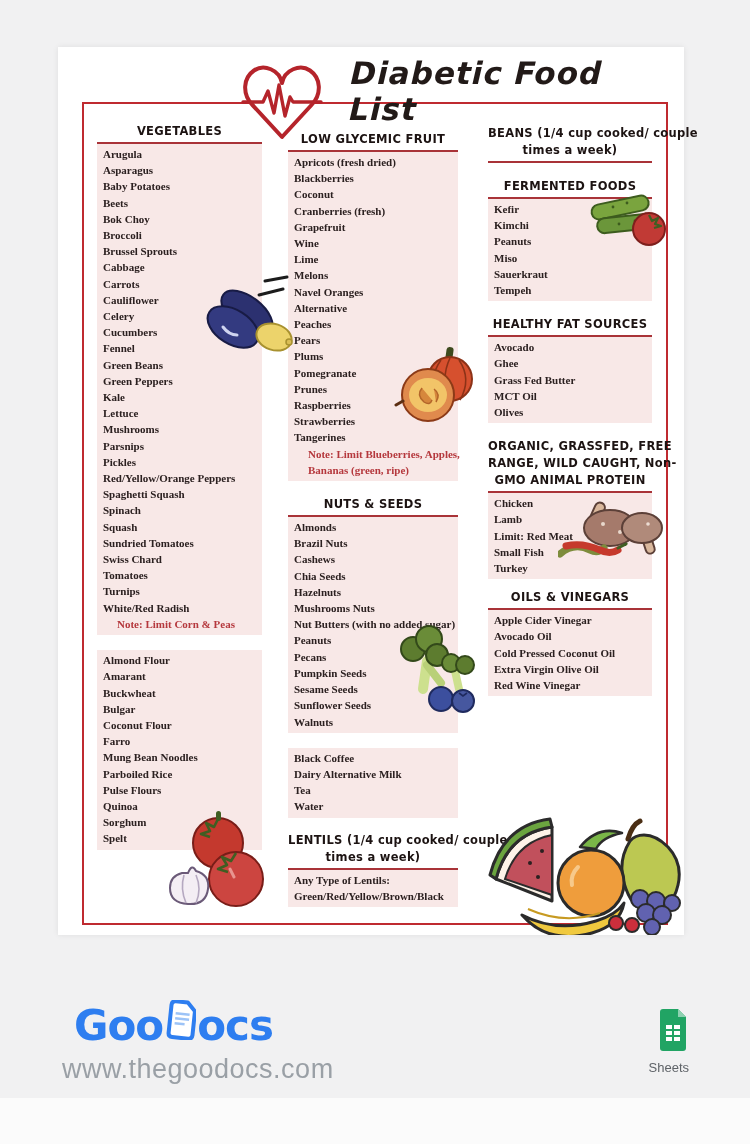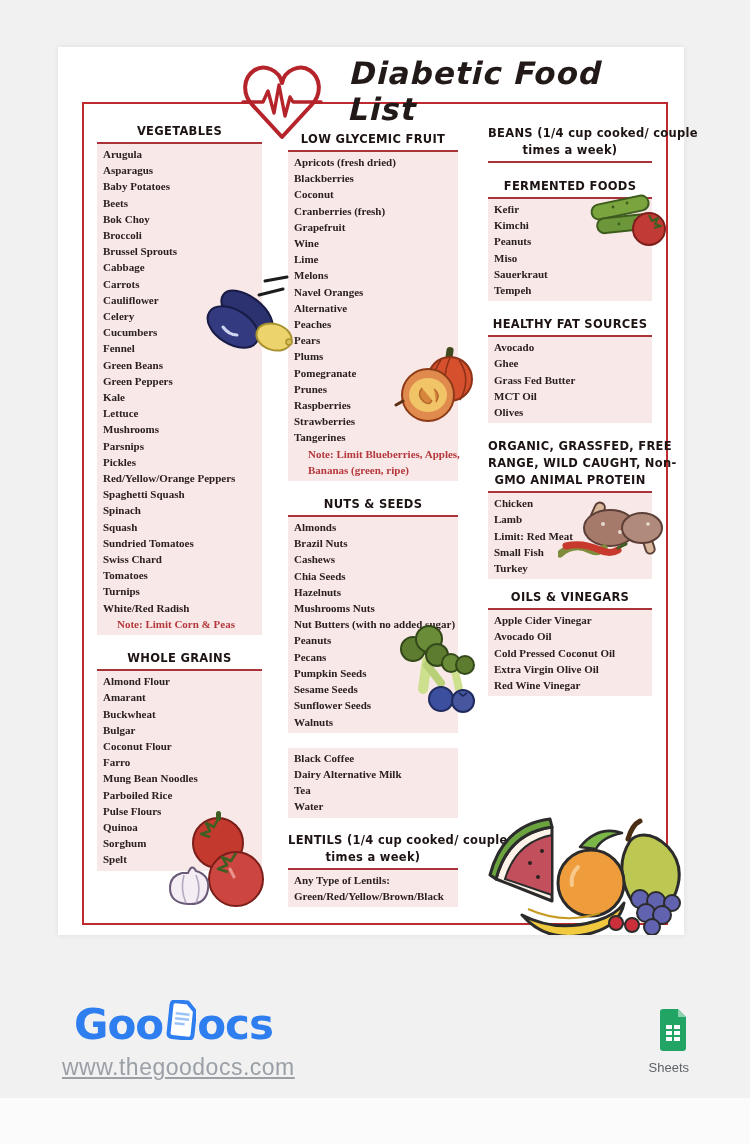--- a/index.html
+++ b/index.html
@@ -39,26 +39,26 @@
   .illus { position:absolute; pointer-events:none; }
   .il-eggplant  { left:145px; top:228px; }
   .il-pumpkin   { left:336px; top:296px; }
   .il-cucumber  { left:525px; top:135px; }
   .il-mushroom  { left:500px; top:447px; }
   .il-broccoli  { left:335px; top:576px; }
   .il-tomato    { left:92px;  top:762px; }
   .il-fruits    { left:430px; top:758px; }
 
   
-  .logo { position:absolute; left:74px; top:1000px; display:flex; 
+  .logo { position:absolute; left:74px; top:1000px; display:flex; align-items:center;
           font-family:"DejaVu Sans", sans-serif; font-weight:bold; font-size:42px;
           color:#2e7ef0; letter-spacing:-1px; }
   .logo .doc-d { display:inline-block; margin:0 1px 0 3px; }
-  .website { position:absolute; left:62px; top:1054px; font-size:23px; color:#9aa0a6;
-             letter-spacing:0.5px;text-decoration:underline; }
+  .website { position:absolute; left:62px; top:1054px; font-size:27px; color:#9aa0a6;
+             letter-spacing:0.5px; }
   .sheets-badge { position:absolute; left:641px; top:1008px; width:48px; text-align:right; }
   .sheets-label { margin-top:4px; font-size:13px; color:#5f6368; }
 </style>
 </head>
 <body>
 
 <div class="canvas">
   <div class="bottom-strip"></div>
 
   <div class="page">
@@ -105,23 +105,20 @@
             <div class="item-row">Squash</div>
             <div class="item-row">Sundried Tomatoes</div>
             <div class="item-row">Swiss Chard</div>
             <div class="item-row">Tomatoes</div>
             <div class="item-row">Turnips</div>
             <div class="item-row">White/Red Radish</div>
             <div class="item-row note">Note: Limit Corn &amp; Peas</div>
           </div>
         </div>
         <div class="section">
-          <div class="sec-header">
-            <div>WHOLE GRAINS</div>
-          </div>
           <div class="sec-list">
             <div class="item-row">Almond Flour</div>
             <div class="item-row">Amarant</div>
             <div class="item-row">Buckwheat</div>
             <div class="item-row">Bulgar</div>
             <div class="item-row">Coconut Flour</div>
             <div class="item-row">Farro</div>
             <div class="item-row">Mung Bean Noodles</div>
             <div class="item-row">Parboiled Rice</div>
             <div class="item-row">Pulse Flours</div>

